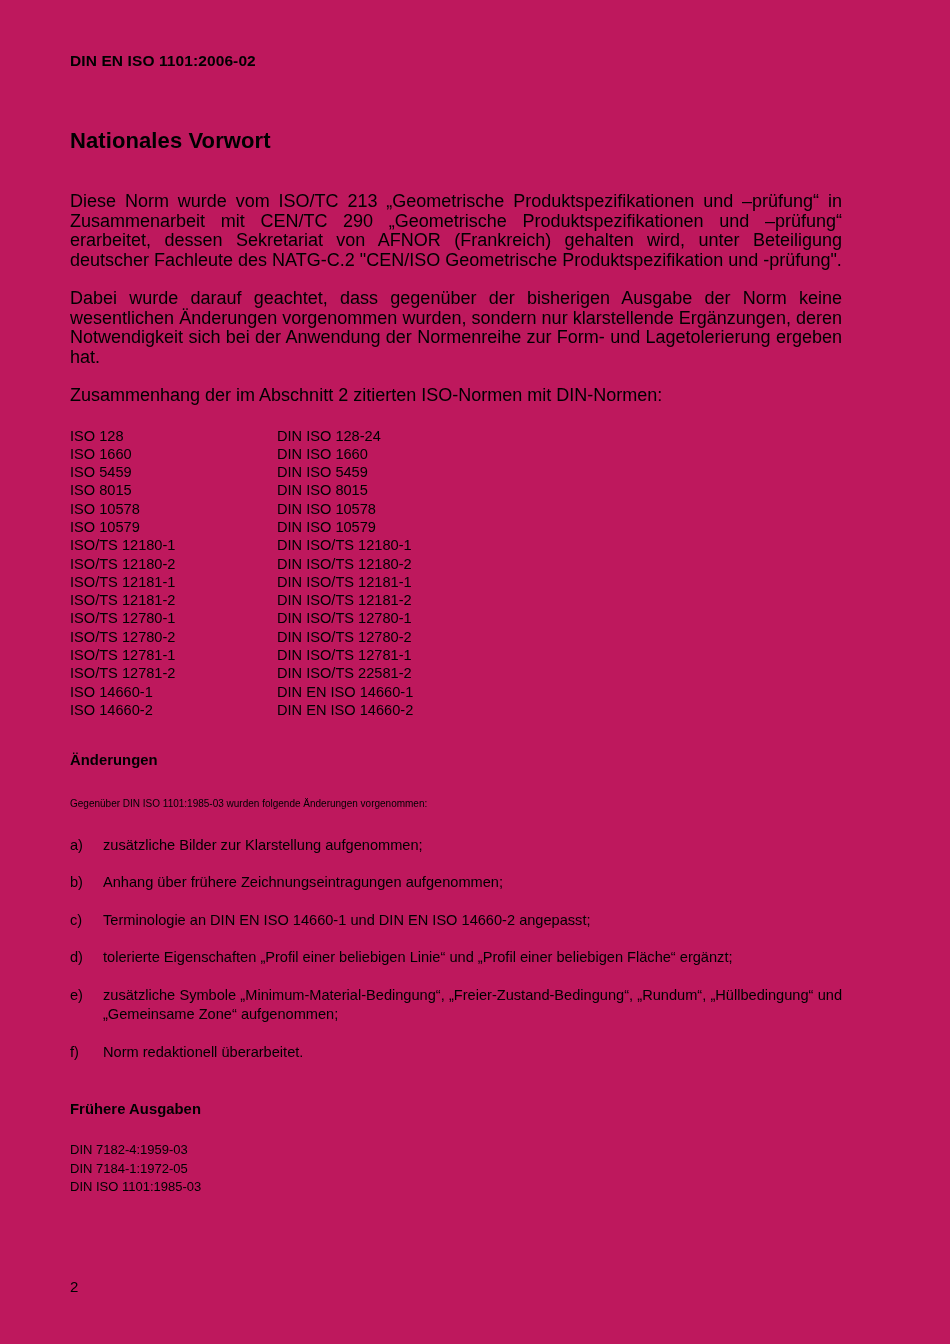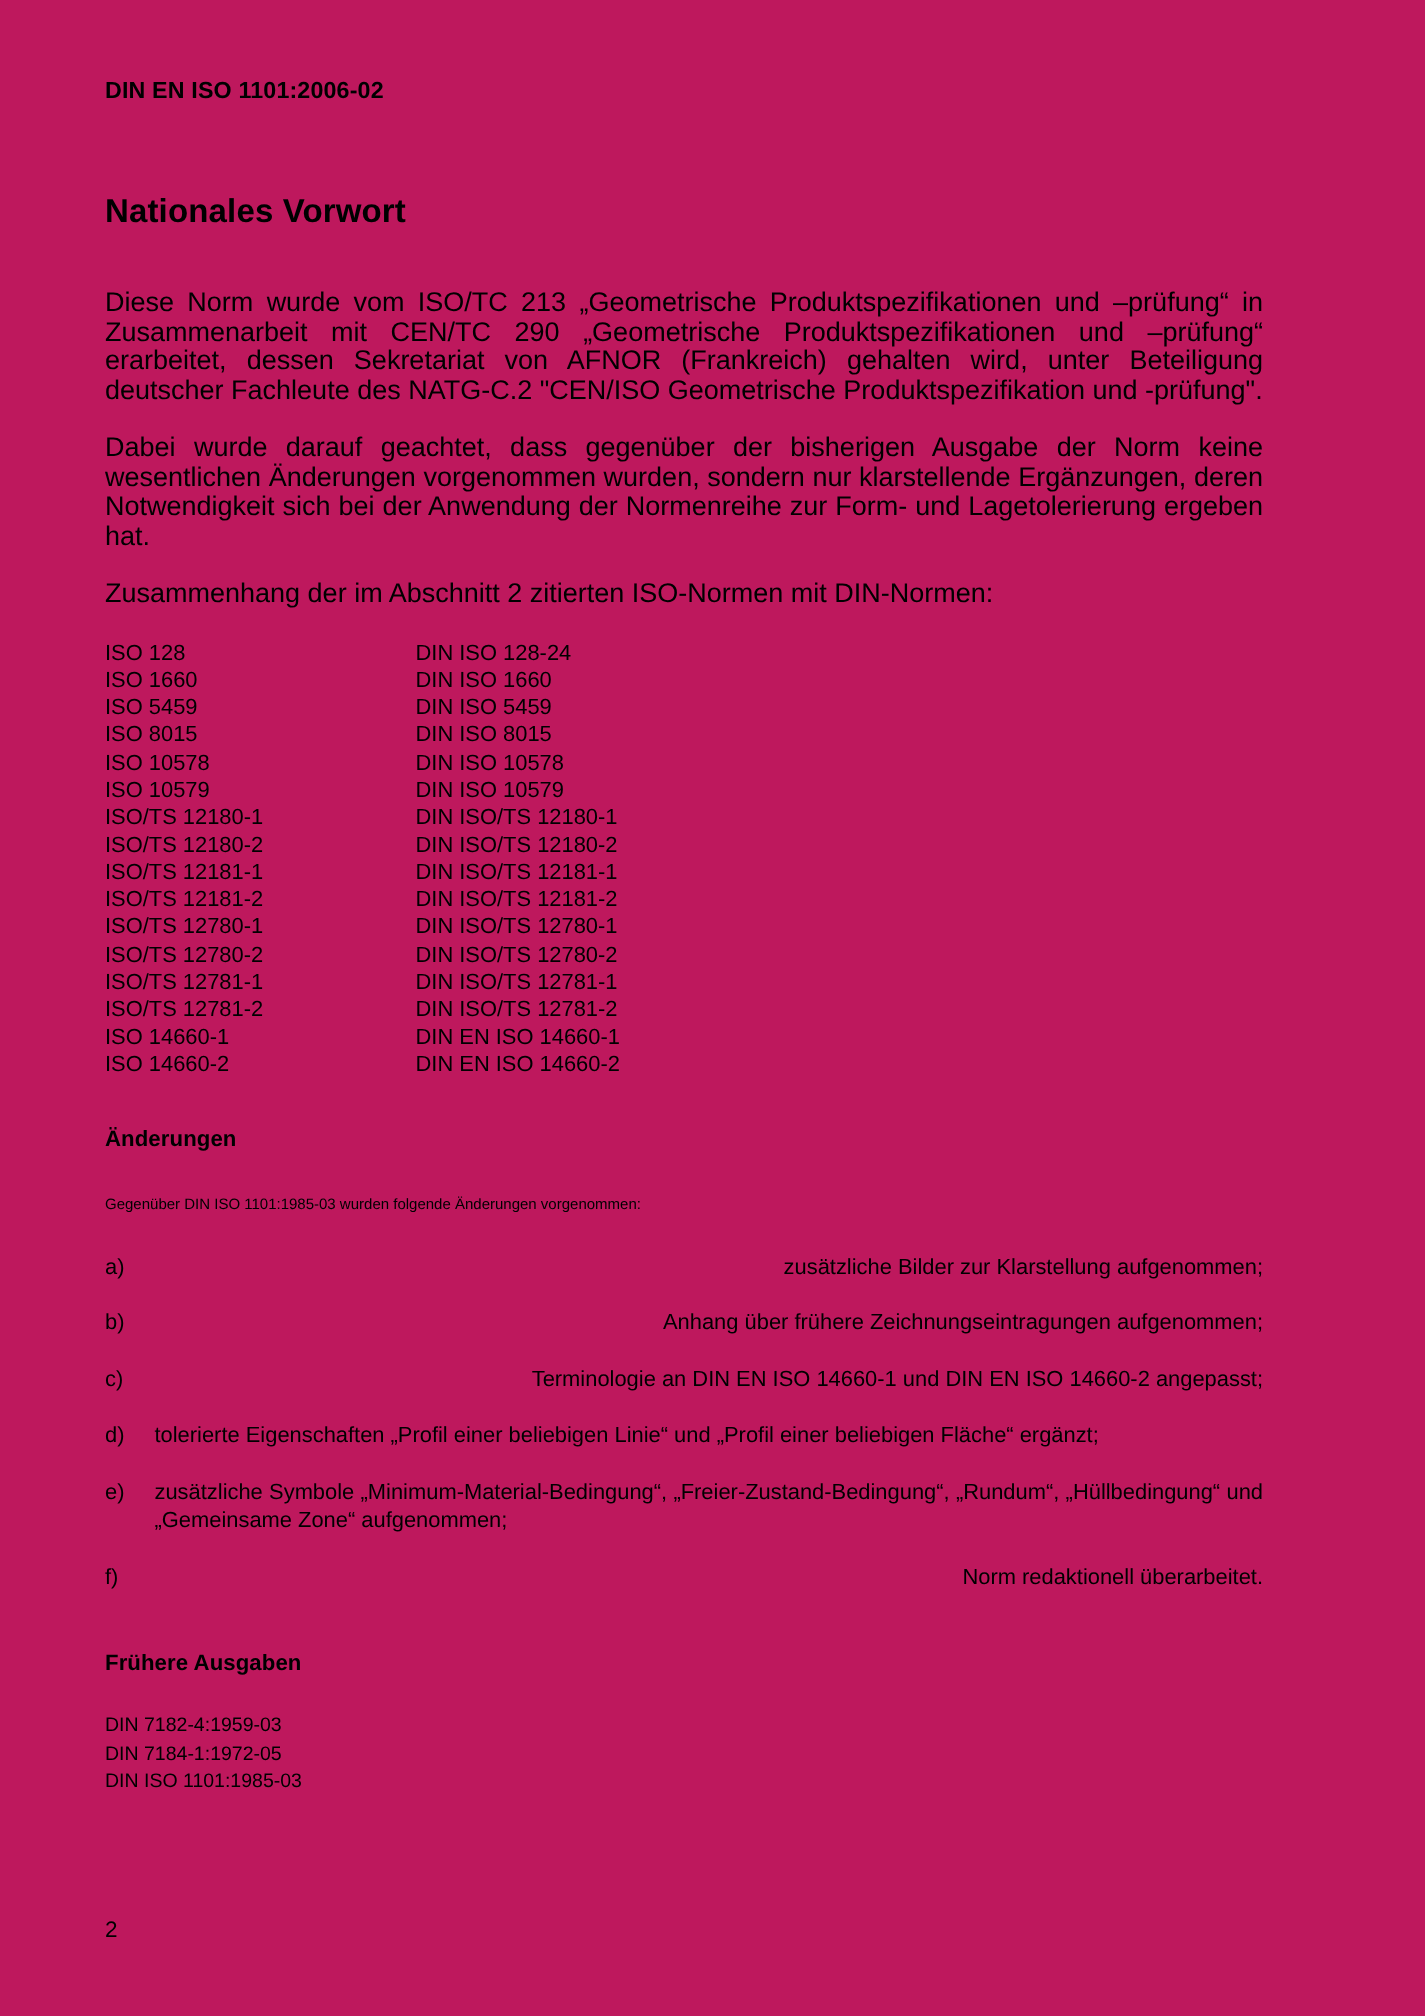--- a/index.html
+++ b/index.html
@@ -84,21 +84,21 @@
   }
   .change-item .marker {
     width: 33px;
     flex: 0 0 33px;
   }
   .change-item .text {
     flex: 1 1 auto;
     text-align: justify;
   }
   .change-item.nowrap .text {
-    text-align: right;
+    text-align: left;
   }
   h2.sub-title.editions {
     margin-top: 39px;
   }
   .editions-list {
     margin-top: 24px;
     font-size: 13px;
     line-height: 18.3px;
   }
   .editions-list div {
@@ -177,21 +177,21 @@
           <tr>
             <td class="col-iso">ISO/TS 12780-2</td>
             <td class="col-din">DIN ISO/TS 12780-2</td>
           </tr>
           <tr>
             <td class="col-iso">ISO/TS 12781-1</td>
             <td class="col-din">DIN ISO/TS 12781-1</td>
           </tr>
           <tr>
             <td class="col-iso">ISO/TS 12781-2</td>
-            <td class="col-din">DIN ISO/TS 12781-2</td>
+            <td class="col-din">DIN ISO/TS 22581-2</td>
           </tr>
           <tr>
             <td class="col-iso">ISO 14660-1</td>
             <td class="col-din">DIN EN ISO 14660-1</td>
           </tr>
           <tr>
             <td class="col-iso">ISO 14660-2</td>
             <td class="col-din">DIN EN ISO 14660-2</td>
           </tr>
         </tbody>

